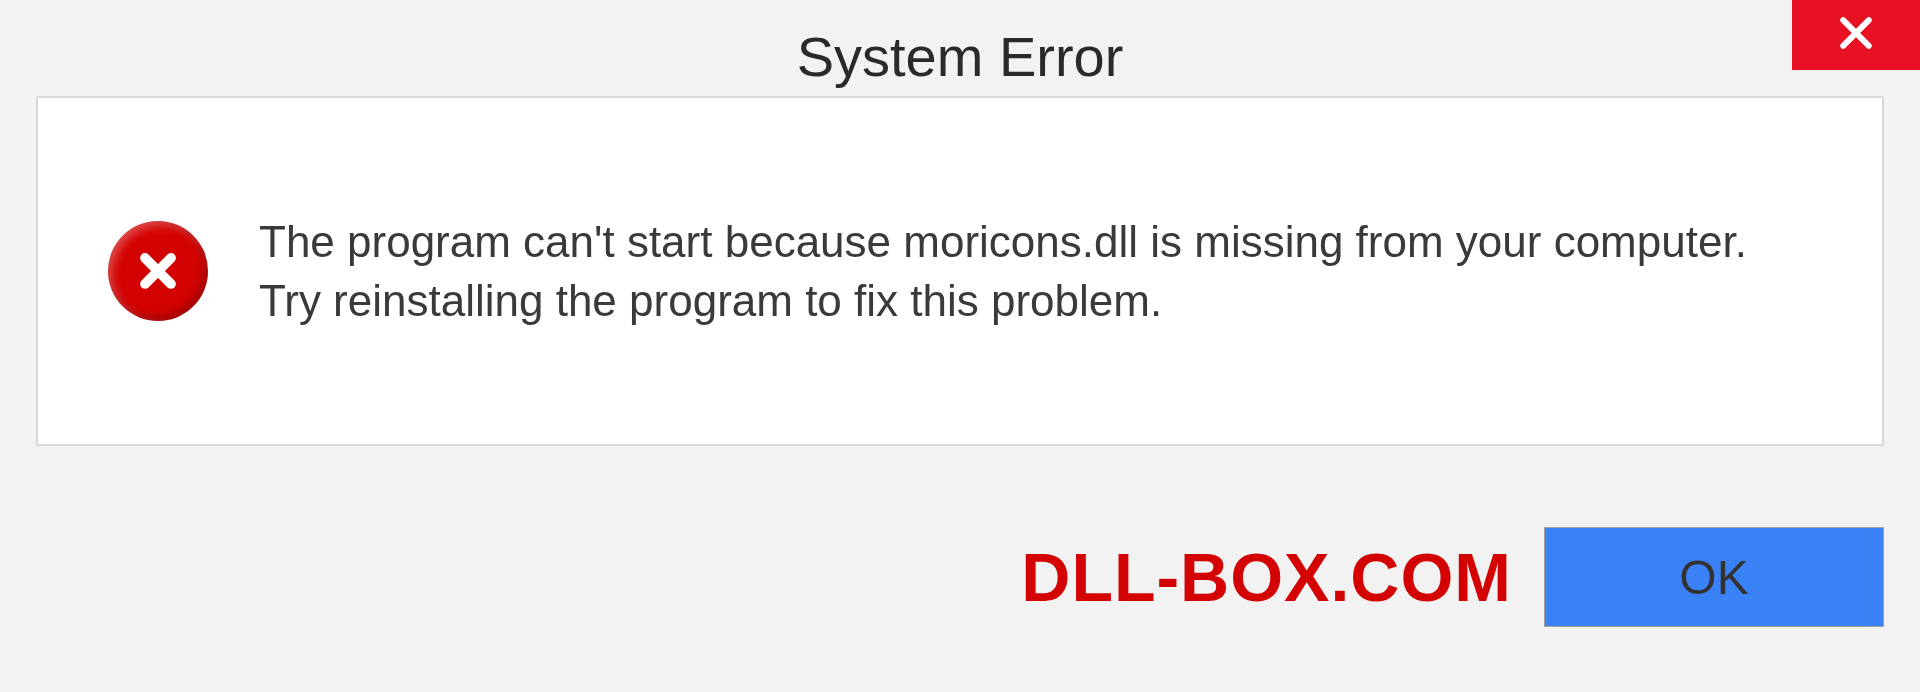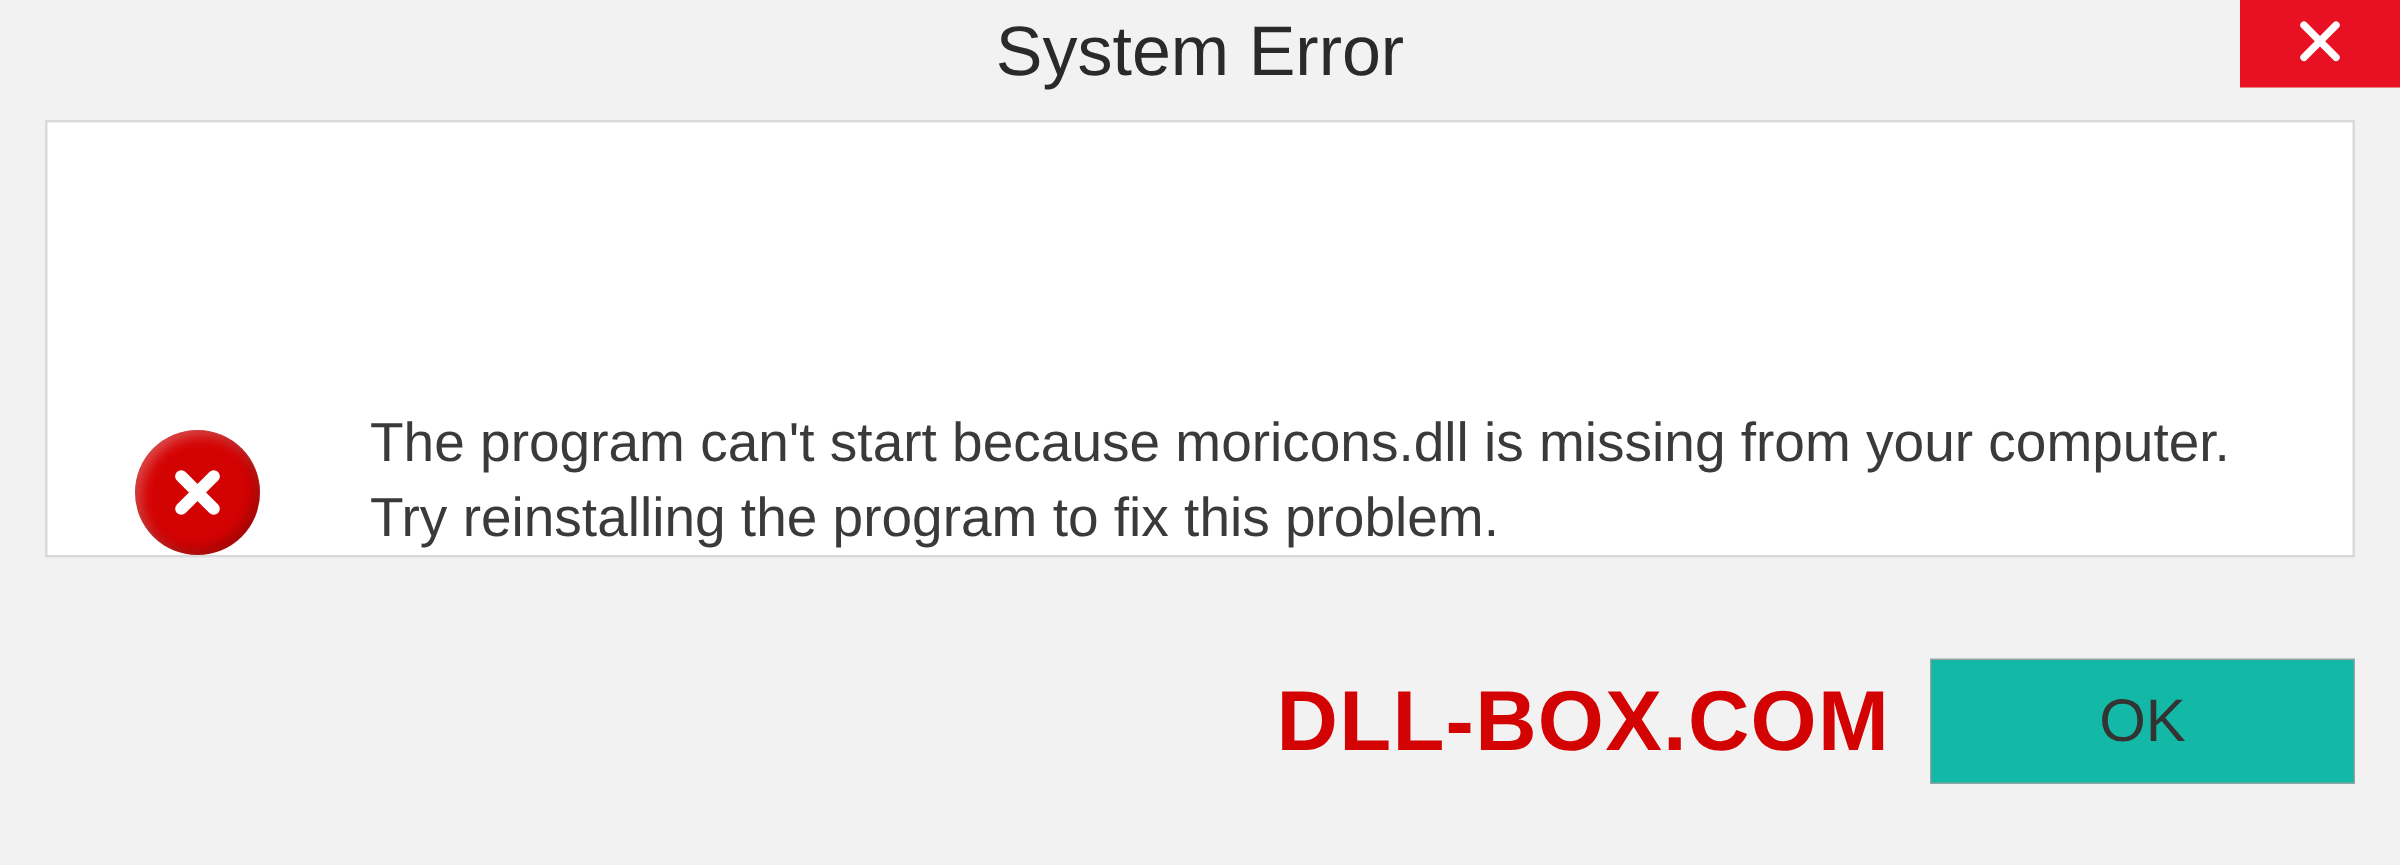--- a/index.html
+++ b/index.html
@@ -14,21 +14,21 @@
       font-family: "Segoe UI", Arial, sans-serif;
       position: relative;
       overflow: hidden;
     }
     .titlebar {
       display: flex;
       align-items: flex-start;
       justify-content: center;
       position: relative;
       height: 96px;
-      padding-top: 8px;
+      padding-top: 24px;
     }
     .title {
       font-size: 56px;
       font-weight: 400;
       color: #2a2a2a;
       text-align: center;
     }
     .close-btn {
       position: absolute;
       top: 0;
@@ -44,23 +44,23 @@
     .close-btn svg {
       width: 44px;
       height: 44px;
     }
     .content-box {
       margin: 0 36px;
       background: #ffffff;
       border: 2px solid #d9d9d9;
       height: 350px;
       display: flex;
-      align-items: flex-end;
+      align-items: center;
       padding: 0 70px;
-      gap: 88px;
+      gap: 51px;
     }
     .error-icon-circle {
       width: 100px;
       height: 100px;
       border-radius: 50%;
       background: #d40303;
       display: flex;
       align-items: center;
       justify-content: center;
       flex-shrink: 0;
@@ -91,21 +91,21 @@
     .watermark {
       font-size: 68px;
       font-weight: 800;
       color: #d40303;
       letter-spacing: 1px;
       font-family: Arial, sans-serif;
     }
     .ok-btn {
       min-width: 340px;
       height: 100px;
-      background: #14b8a6;
+      background: #3b82f6;
       border: 1px solid #a0a0a0;
       font-size: 48px;
       color: #333;
       display: flex;
       align-items: center;
       justify-content: center;
       cursor: pointer;
       font-family: "Segoe UI", Arial, sans-serif;
     }
   </style>

